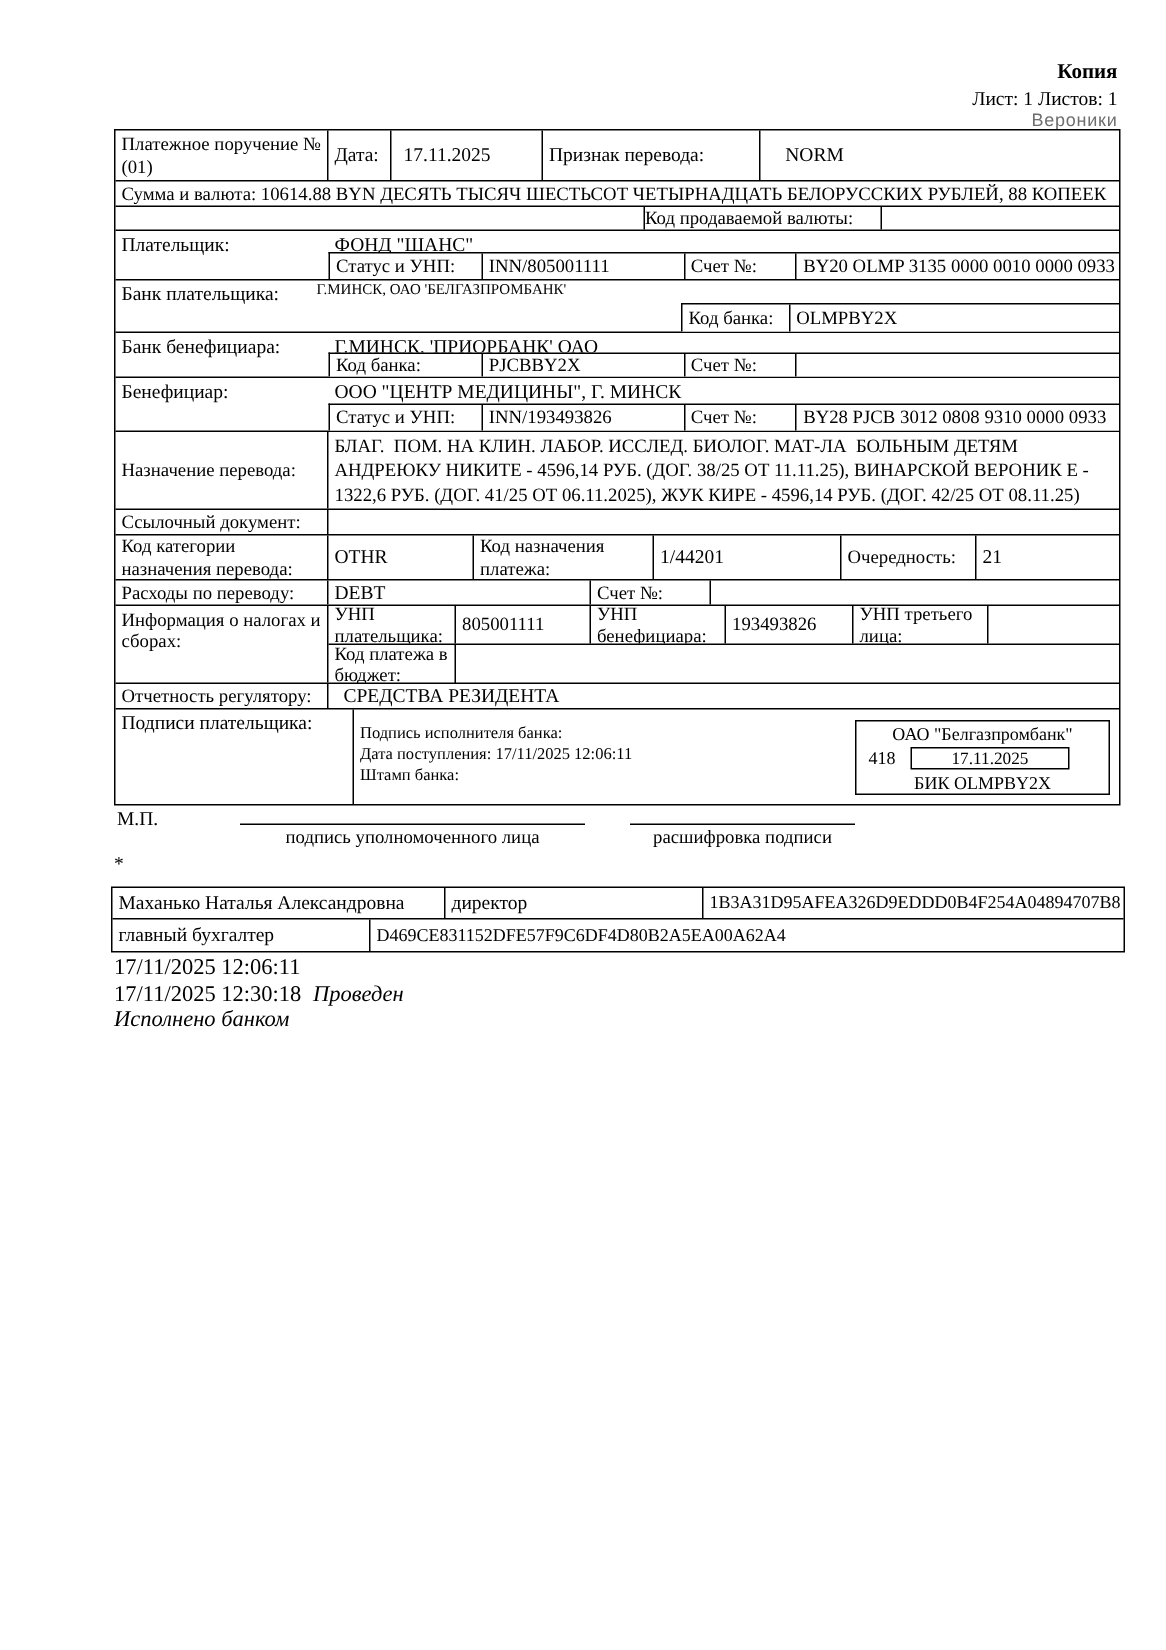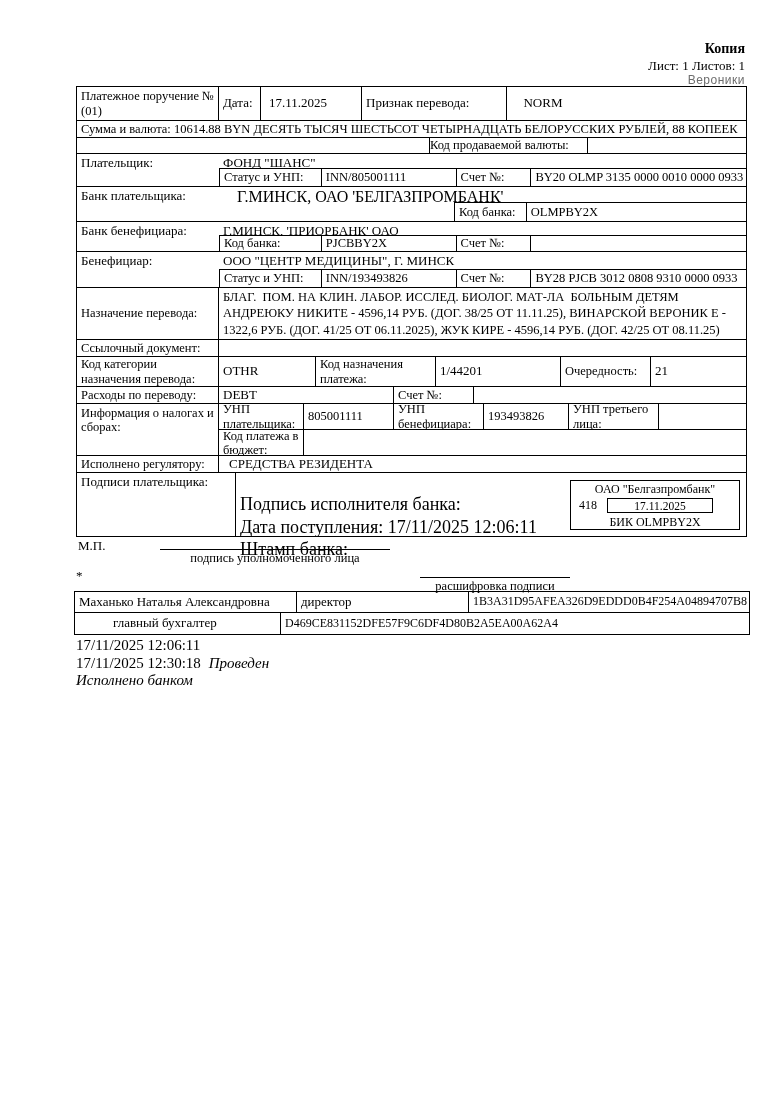--- a/index.html
+++ b/index.html
@@ -77,21 +77,21 @@
       <div class="sub" style="width:527px;height:18px;">
         <div class="c br sm nw" style="width:102px;">Статус и УНП:</div>
         <div class="c br sm nw" style="width:135px;">INN/805001111</div>
         <div class="c br sm nw" style="width:75px;">Счет №:</div>
         <div class="c sm nw" style="width:215px;">BY20 OLMP 3135 0000 0010 0000 0933</div>
       </div>
     </div>
 
     <div class="row" style="height:35px;">
       <span class="abs" style="left:4px;top:1px;font-size:13px;">Банк плательщика:</span>
-      <span class="abs" style="left:160px;top:1px;font-size:16px;">Г.МИНСК, ОАО 'БЕЛГАЗПРОМБАНК'</span>
+      <span class="abs" style="left:134px;top:1px;font-size:10px;">Г.МИНСК, ОАО 'БЕЛГАЗПРОМБАНК'</span>
       <div class="sub" style="left:377px;width:292px;height:19px;">
         <div class="c br sm nw" style="width:72px;">Код банка:</div>
         <div class="c sm nw" style="width:220px;">OLMPBY2X</div>
       </div>
     </div>
 
     <div class="row" style="height:30px;">
       <span class="abs" style="left:4px;top:1px;font-size:13px;">Банк бенефициара:</span>
       <span class="abs" style="left:146px;top:1px;font-size:13px;">Г.МИНСК, 'ПРИОРБАНК' ОАО</span>
       <div class="sub" style="width:527px;height:16px;">
@@ -151,60 +151,60 @@
           <div class="c sm" style="width:87px;"></div>
         </div>
         <div style="display:flex;height:26px;box-sizing:border-box;">
           <div class="c br sm" style="width:85px;">Код платежа в бюджет:</div>
           <div class="c sm" style="width:442px;"></div>
         </div>
       </div>
     </div>
 
     <div class="row" style="height:17px;">
-      <div class="c br sm nw" style="width:142px;">Исполнено регулятору:</div>
+      <div class="c br sm nw" style="width:142px;">Отчетность регулятору:</div>
       <div class="c nw" style="width:527px;padding-left:10px;">СРЕДСТВА РЕЗИДЕНТА</div>
     </div>
 
     <div class="row" style="height:63px;">
       <div class="c br top nw" style="width:159px;">Подписи плательщика:</div>
       <div style="width:510px;position:relative;box-sizing:border-box;">
-        <div class="abs" style="left:4px;top:20px;font-size:18px;line-height:1.25;">
+        <div class="abs" style="left:4px;top:10px;font-size:11px;line-height:1.25;">
           <div>Подпись исполнителя банка:</div>
           <div>Дата поступления: 17/11/2025 12:06:11</div>
           <div>Штамп банка:</div>
         </div>
         <div class="stamp">
           <div class="l1">ОАО "Белгазпромбанк"</div>
           <div class="l2">
             <span>418</span>
             <span class="datebox">17.11.2025</span>
           </div>
           <div class="l3">БИК OLMPBY2X</div>
         </div>
       </div>
     </div>
 
   </div>
 
   <div class="mp">М.П.</div>
 
   <div class="sigline" style="left:160px;width:230px;">подпись уполномоченного лица</div>
-  <div class="sigline" style="left:420px;width:150px;margin-top:28px;">расшифровка подписи</div>
+  <div class="sigline" style="left:420px;width:150px;">расшифровка подписи</div>
 
   <div class="star">*</div>
 
   <div class="signers">
     <div class="row">
       <div class="c br nw" style="width:222px;">Маханько Наталья Александровна</div>
       <div class="c br nw" style="width:172px;">директор</div>
       <div class="c xs nw" style="width:280px;">1B3A31D95AFEA326D9EDDD0B4F254A04894707B8</div>
     </div>
     <div class="row">
-      <div class="c br nw" style="width:172px;margin-left:34px;">главный бухгалтер</div>
+      <div class="c br nw" style="width:172px;">главный бухгалтер</div>
       <div class="c xs nw" style="width:280px;">D469CE831152DFE57F9C6DF4D80B2A5EA00A62A4</div>
     </div>
   </div>
 
   <div class="status">
     <div>17/11/2025 12:06:11</div>
     <div>
       <span>17/11/2025 12:30:18</span>
       <span class="it" style="margin-left:4px;">Проведен</span>
     </div>

